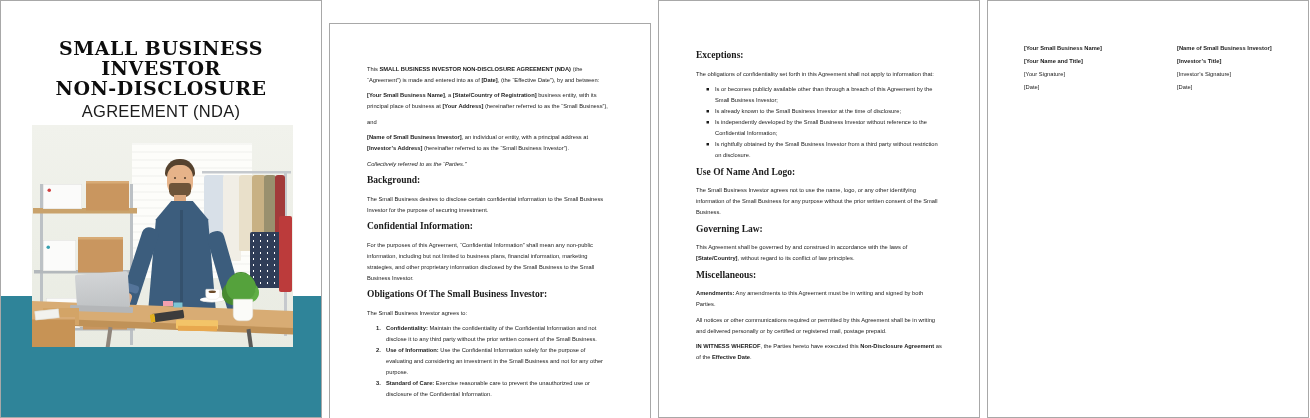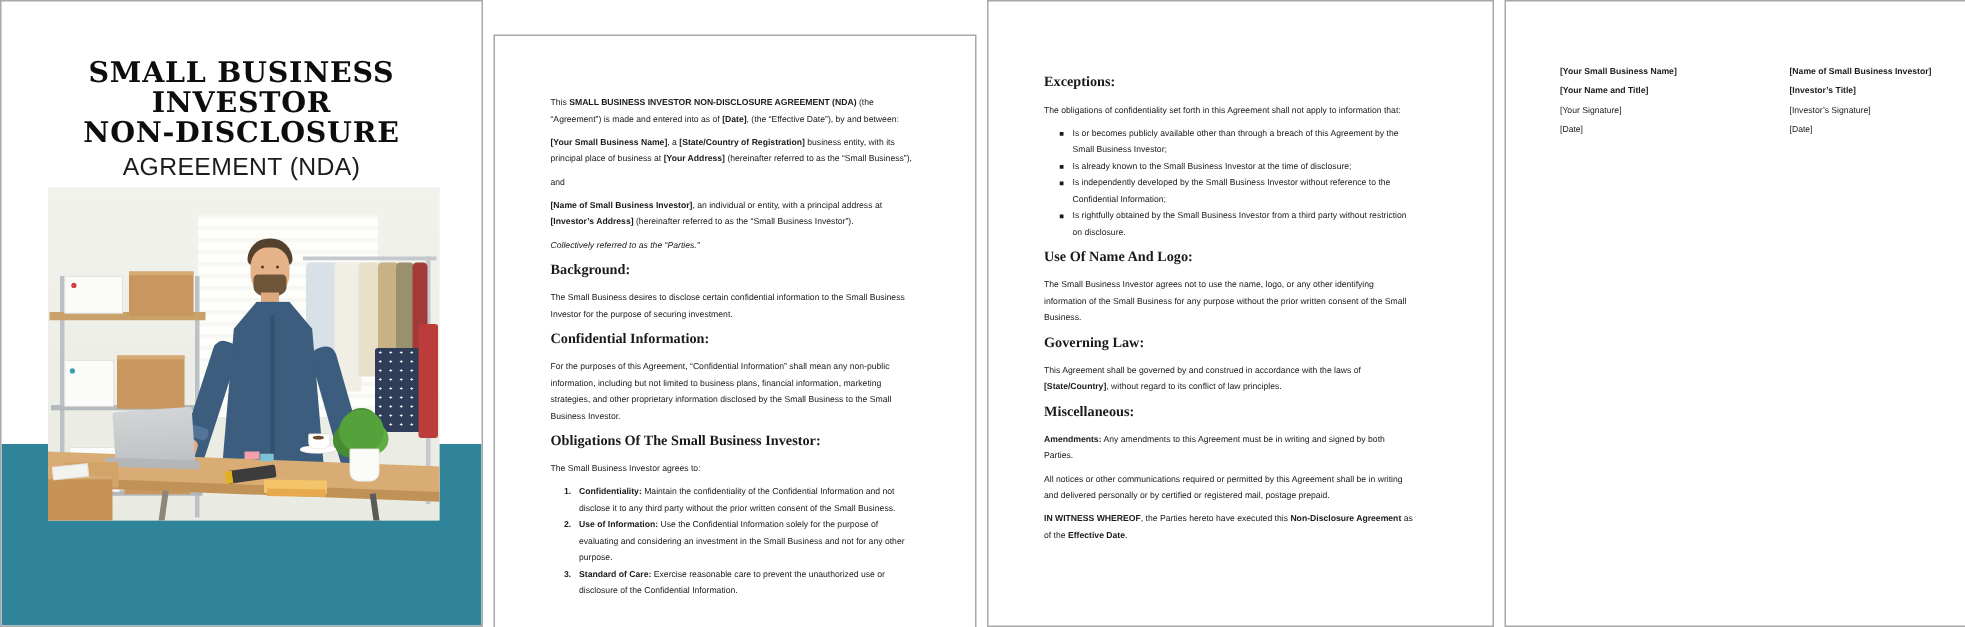--- a/index.html
+++ b/index.html
@@ -195,21 +195,21 @@
         <div class="doc-h"><span>Obligations Of The Small Business Investor:</span></div>
         <div class="doc-p"><span>The Small Business Investor agrees to:</span></div>
         <div class="doc-list">
           <div class="doc-li"><span class="num b">1.</span><span class="b">Confidentiality:</span><span> Maintain the confidentiality of the Confidential Information and not disclose it to any third party without the prior written consent of the Small Business.</span></div>
           <div class="doc-li"><span class="num b">2.</span><span class="b">Use of Information:</span><span> Use the Confidential Information solely for the purpose of evaluating and considering an investment in the Small Business and not for any other purpose.</span></div>
           <div class="doc-li"><span class="num b">3.</span><span class="b">Standard of Care:</span><span> Exercise reasonable care to prevent the unauthorized use or disclosure of the Confidential Information.</span></div>
         </div>
       </div>
   </section>
 
-  <section class="page" style="border-color: rgb(168, 168, 168); padding-left: 16px;">
+  <section class="page" style="border-color: rgb(168, 168, 168);">
     <div class="inner doc doc-p3">
         <div class="doc-h"><span>Exceptions:</span></div>
         <div class="doc-p"><span>The obligations of confidentiality set forth in this Agreement shall not apply to information that:</span></div>
         <div class="doc-list">
           <div class="doc-li"><span class="sq"></span><span>Is or becomes publicly available other than through a breach of this Agreement by the Small Business Investor;</span></div>
           <div class="doc-li"><span class="sq"></span><span>Is already known to the Small Business Investor at the time of disclosure;</span></div>
           <div class="doc-li"><span class="sq"></span><span>Is independently developed by the Small Business Investor without reference to the Confidential Information;</span></div>
           <div class="doc-li"><span class="sq"></span><span>Is rightfully obtained by the Small Business Investor from a third party without restriction on disclosure.</span></div>
         </div>
         <div class="doc-h"><span>Use Of Name And Logo:</span></div>

